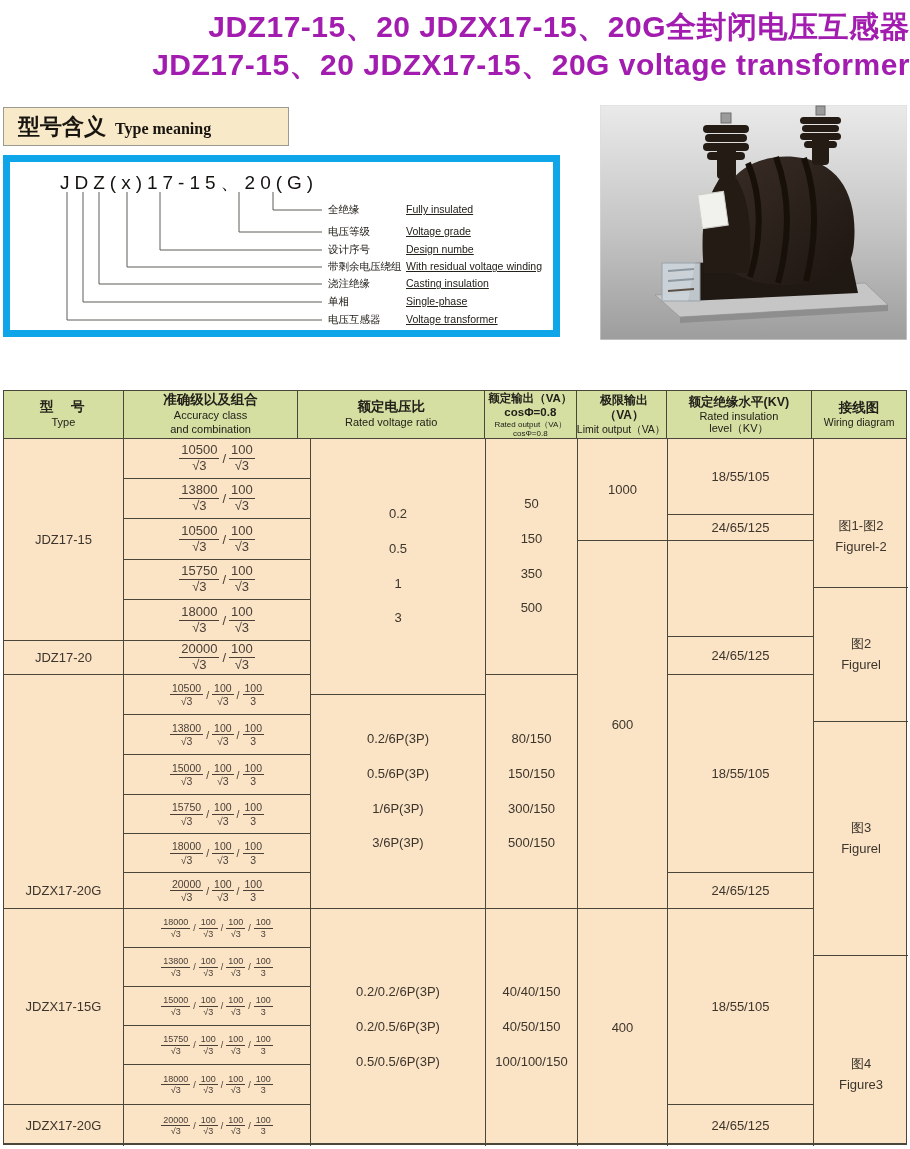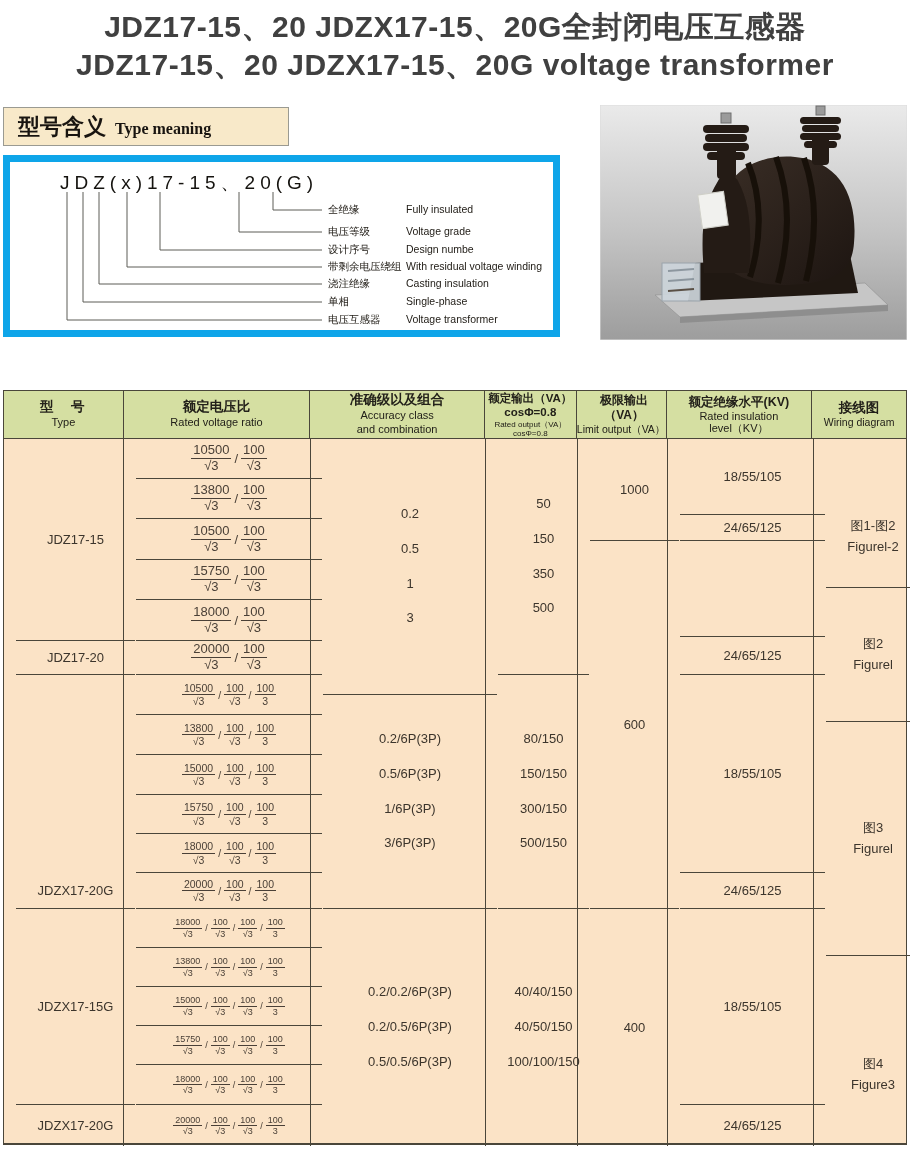--- a/index.html
+++ b/index.html
@@ -1,36 +1,36 @@
 <!DOCTYPE html>
 <html><head>
 <meta charset="utf-8">
 <style>
   html,body{margin:0;padding:0;background:#fff;}
   .page{position:relative;width:910px;height:1149px;background:#fff;overflow:hidden;
         font-family:"Liberation Sans",sans-serif;color:#3c352c;}
 
   
-  .title{position:absolute;top:8px;left:0;width:100%;text-align:center;
-         color:#404040;font-weight:bold;font-size:30px;line-height:38px;letter-spacing:.5px;}
+  .title{position:absolute;top:8px;left:0;width:100%;text-align:right;
+         color:#a21caf;font-weight:bold;font-size:30px;line-height:38px;letter-spacing:.5px;}
 
   
   .tm-head{position:absolute;left:3px;top:107px;width:286px;height:39px;background:#f8e9c9;
            border:1px solid #9a9a92;box-sizing:border-box;display:flex;align-items:center;padding-left:14px;}
   .tm-head .cn{font-family:"Liberation Serif",serif;font-weight:bold;font-size:22px;color:#181410;}
   .tm-head .en{font-family:"Liberation Serif",serif;font-weight:bold;font-size:16px;color:#181410;margin-left:9px;padding-top:4px;}
 
   
   .tm-box{position:absolute;left:3px;top:155px;width:557px;height:182px;border:7px solid #0ea5e9;
           box-sizing:border-box;background:#fff;}
   .tm-model{position:absolute;left:50px;top:8px;font-size:19px;letter-spacing:5px;color:#15130f;font-weight:500;white-space:nowrap;}
   .tm-svg{position:absolute;left:0;top:0;}
   .li{position:absolute;left:318px;display:flex;align-items:baseline;white-space:nowrap;}
   .li .lcn{min-width:78px;font-size:10.5px;color:#24201a;}
-  .li .len{font-size:10.5px;color:#24201a;}
+  .li .len{font-size:10.5px;color:#24201a;text-decoration:underline;}
 
   
   .photo{position:absolute;left:600px;top:105px;width:307px;height:235px;}
 
   
   .vt-table{position:absolute;left:3px;top:390px;width:904px;height:755px;background:#fbe3c6;
             border:1px solid #4a463a;border-bottom-width:2px;box-sizing:border-box;}
   .thead{position:absolute;left:0;top:0;width:100%;height:48px;background:#d5dfa2;display:flex;}
   .hc{box-sizing:border-box;border-right:1px solid #4a463a;border-bottom:1px solid #4a463a;
       display:flex;flex-direction:column;justify-content:center;align-items:center;text-align:center;color:#23211a;}
@@ -43,21 +43,21 @@
   .hc-rated .line:nth-child(3),.hc-rated .line:nth-child(4){font-size:8px;line-height:1.15;}
   .hc-limit .line:first-child{font-size:12px;margin-left:6px;}
   .hc-limit .line:nth-child(2){font-size:10.5px;}
   .hc-insulation .line:first-child{font-size:12.5px;}
   .hc-insulation .line:nth-child(2),.hc-insulation .line:nth-child(3){line-height:1.1;}
   .hc-wiring .line:nth-child(2){font-size:10.5px;}
 
   .tbody{position:absolute;left:0;top:48px;right:0;bottom:0;}
   .col{position:absolute;top:0;height:707px;border-right:1px solid #4a463a;box-sizing:border-box;}
   .col-wiring{border-right:none;margin-top:47px;}
-  .cell{position:absolute;left:12px;width:100%;box-sizing:border-box;border-bottom:1px solid #4a463a;
+  .cell{position:absolute;left:0;width:100%;box-sizing:border-box;border-bottom:1px solid #4a463a;
         display:flex;flex-direction:column;justify-content:center;align-items:center;text-align:center;
         font-size:13px;color:#3c352c;overflow:hidden;}
   .cell.nb{border-bottom:none;}
   .cell .line{line-height:1.3;}
   .list .line{margin:9px 0;}
   .wcell .line{line-height:1.55;}
 
   
   .rcell{flex-direction:row;}
   .fr{display:inline-flex;flex-direction:column;align-items:center;line-height:1.15;margin:0 1px;color:#4a4037;}
@@ -171,28 +171,28 @@
       <line x1="68" y1="186" x2="94" y2="184" stroke="#5a5046" stroke-width="2"></line>
     </svg>
   </div>
 
   <div class="vt-table">
     <div class="thead">
       <div class="hc hc-type" style="width:120px">
           <div class="line">型　号</div>
           <div class="line">Type</div>
         </div>
-      <div class="hc hc-ratio" style="width:187px">
-          <div class="line">额定电压比</div>
-          <div class="line">Rated voltage ratio</div>
-        </div>
       <div class="hc hc-accuracy" style="width:175px">
           <div class="line">准确级以及组合</div>
           <div class="line">Accuracy class</div>
           <div class="line">and combination</div>
+        </div>
+      <div class="hc hc-ratio" style="width:187px">
+          <div class="line">额定电压比</div>
+          <div class="line">Rated voltage ratio</div>
         </div>
       <div class="hc hc-rated" style="width:92px">
           <div class="line">额定输出（VA）</div>
           <div class="line">cosΦ=0.8</div>
           <div class="line">Rated output（VA）</div>
           <div class="line">cosΦ=0.8</div>
         </div>
       <div class="hc hc-limit" style="width:90px">
           <div class="line">极限输出（VA）</div>
           <div class="line">Limit output（VA）</div>

